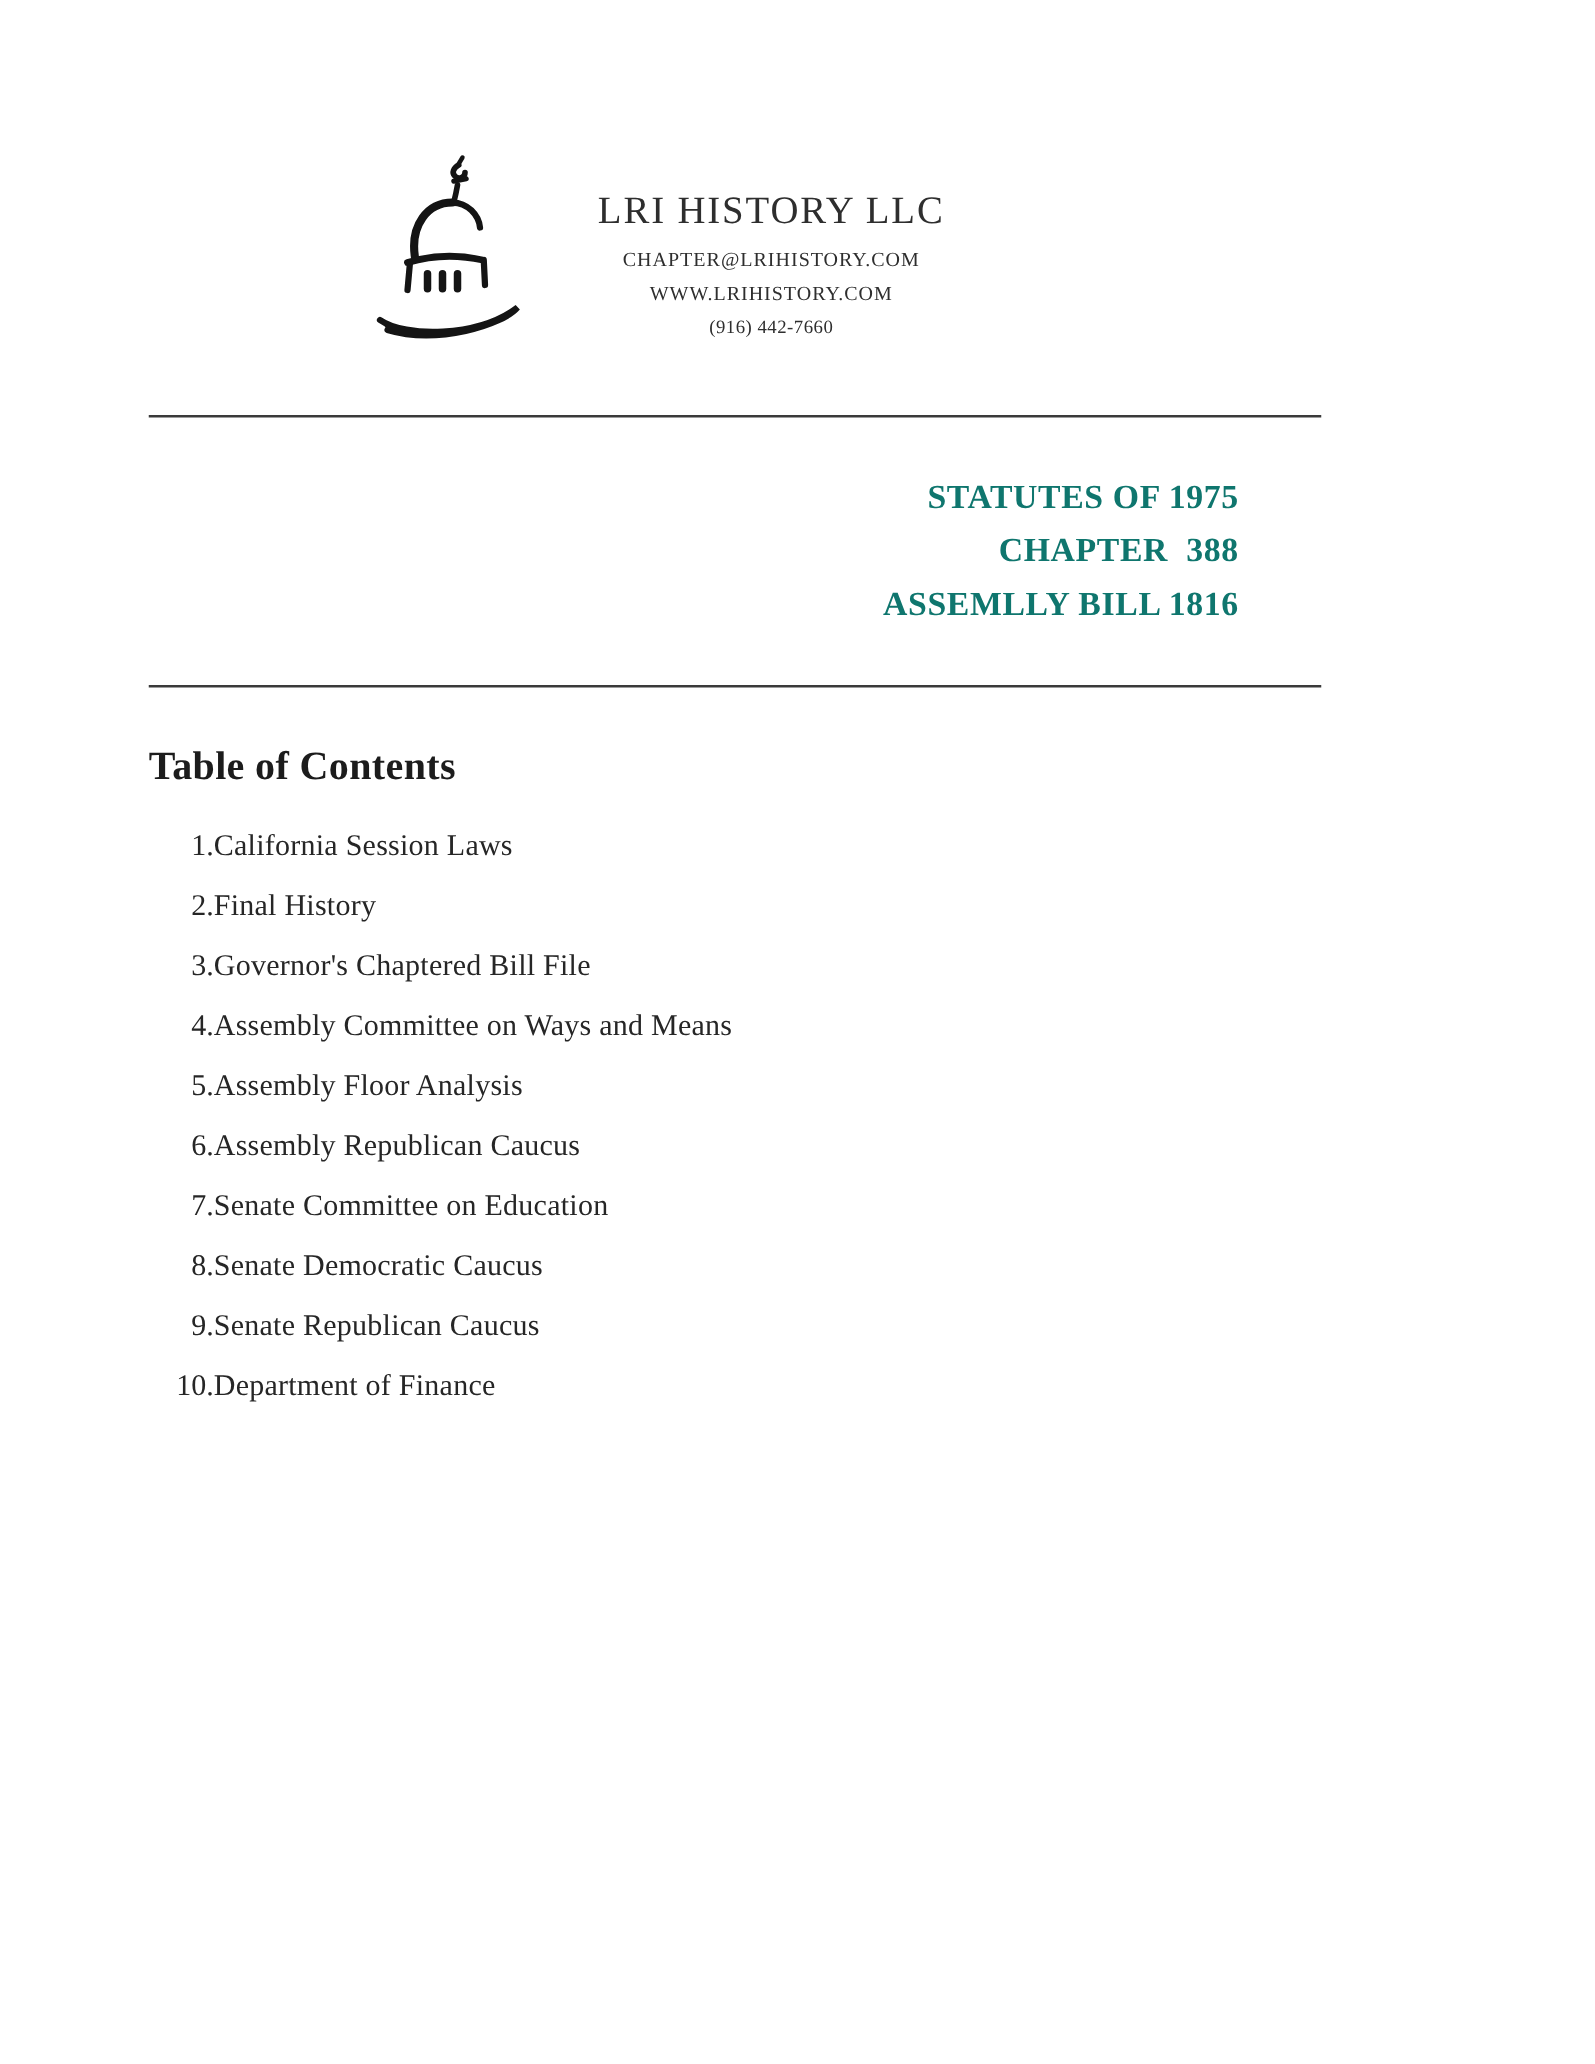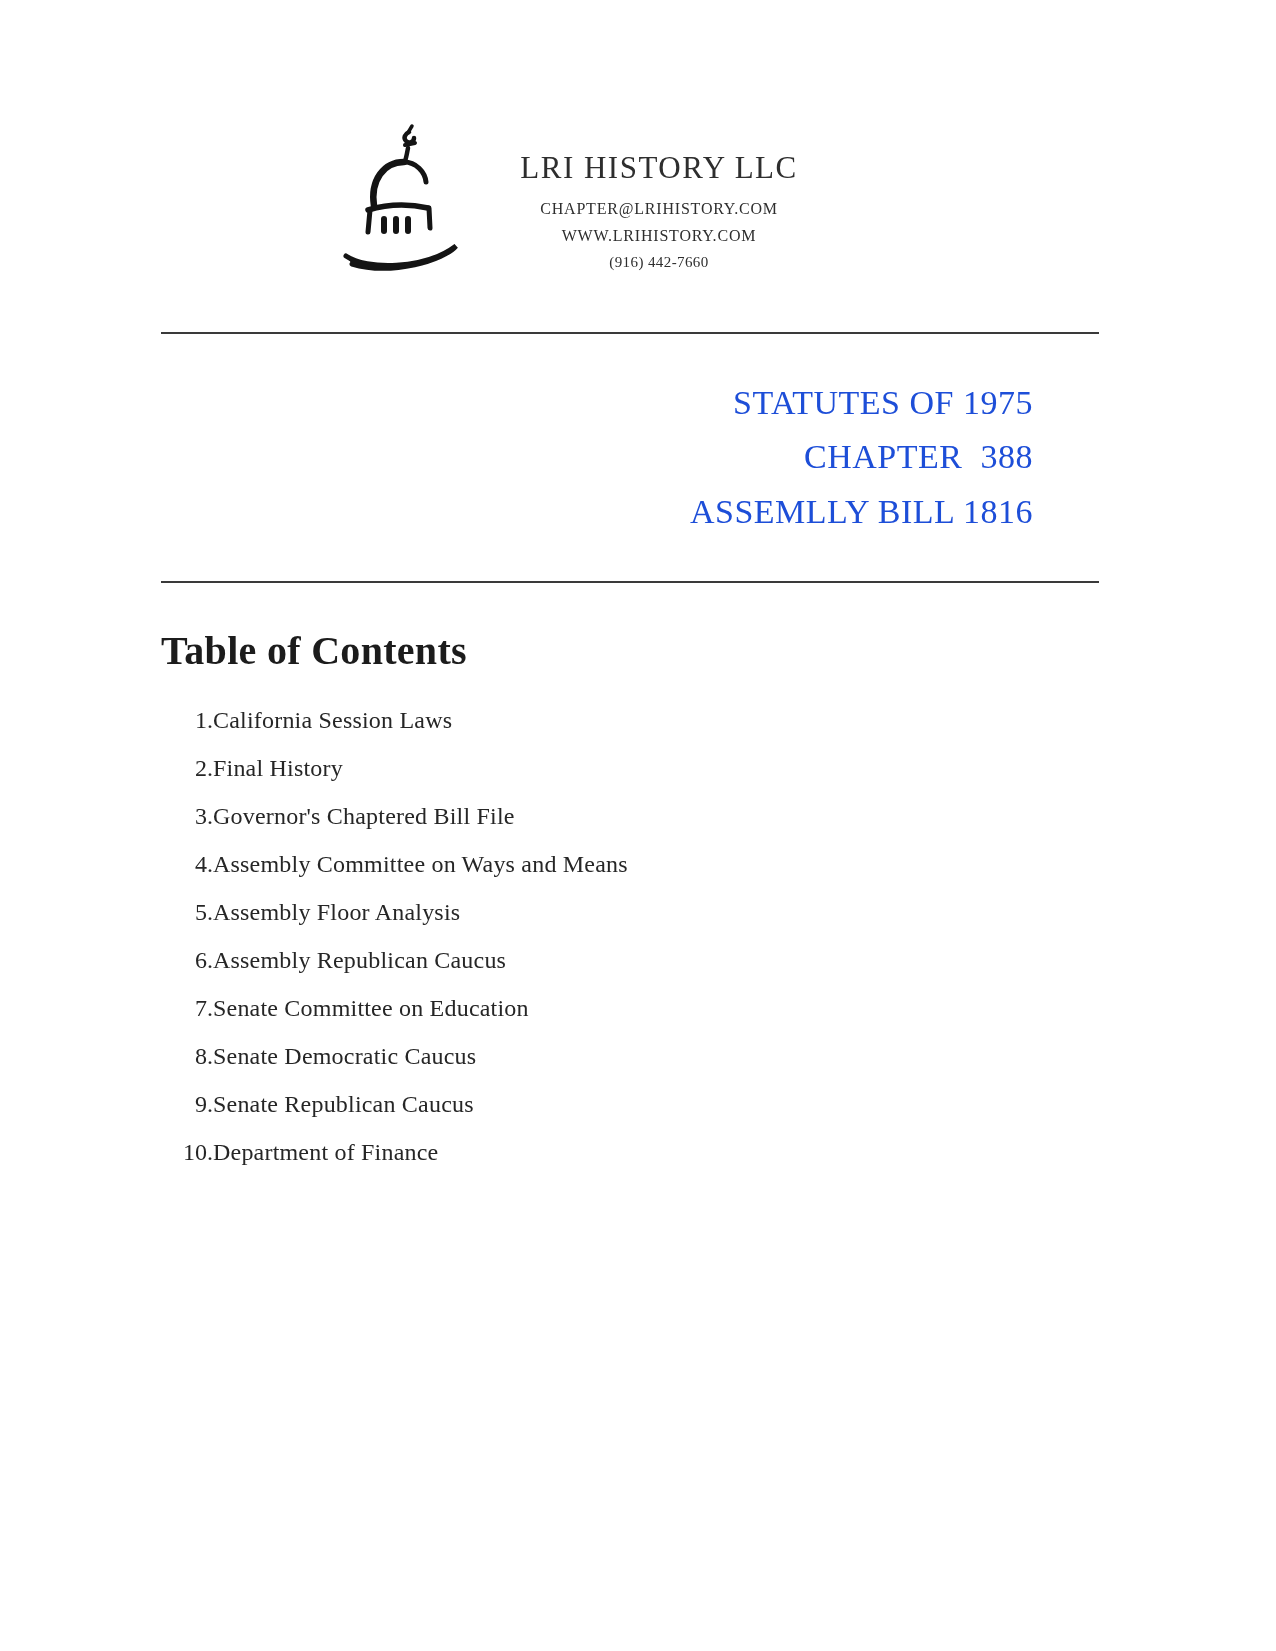--- a/index.html
+++ b/index.html
@@ -10,21 +10,20 @@
     width: 1276px;
     height: 1651px;
     position: relative;
     overflow: hidden;
   }
   .page {
     width: 1276px;
     height: 1474px;
     background: #ffffff;
     position: relative;
-    padding-left: 42px;
   }
 
   
   .letterhead {
     display: flex;
     align-items: flex-start;
     padding-top: 118px;
     padding-left: 290px;
   }
   .logo-wrap {
@@ -69,35 +68,35 @@
   .rule-2 { margin-top: 42px; }
 
   
   .title-block {
     width: 1057px;
     text-align: right;
     padding-right: 66px;
     margin-top: 42px;
   }
   .title-line {
-    font-weight: normal;
-    font-size: 34px;
-    color: #1d4ed8;
+    font-weight: bold;
+    font-size: 27px;
+    color: #0f766e;
     letter-spacing: 0.5px;
     line-height: 1.6;
     white-space: pre;
   }
 
   
   .toc {
     margin-top: 44px;
     margin-left: 119px;
   }
   .toc-heading {
-    font-size: 40px;
+    font-size: 32px;
     font-weight: bold;
     color: #1c1c1c;
     letter-spacing: 0.3px;
     margin-bottom: 34px;
   }
   .toc-row {
     display: flex;
     align-items: baseline;
     font-size: 24px;
     color: #262626;

